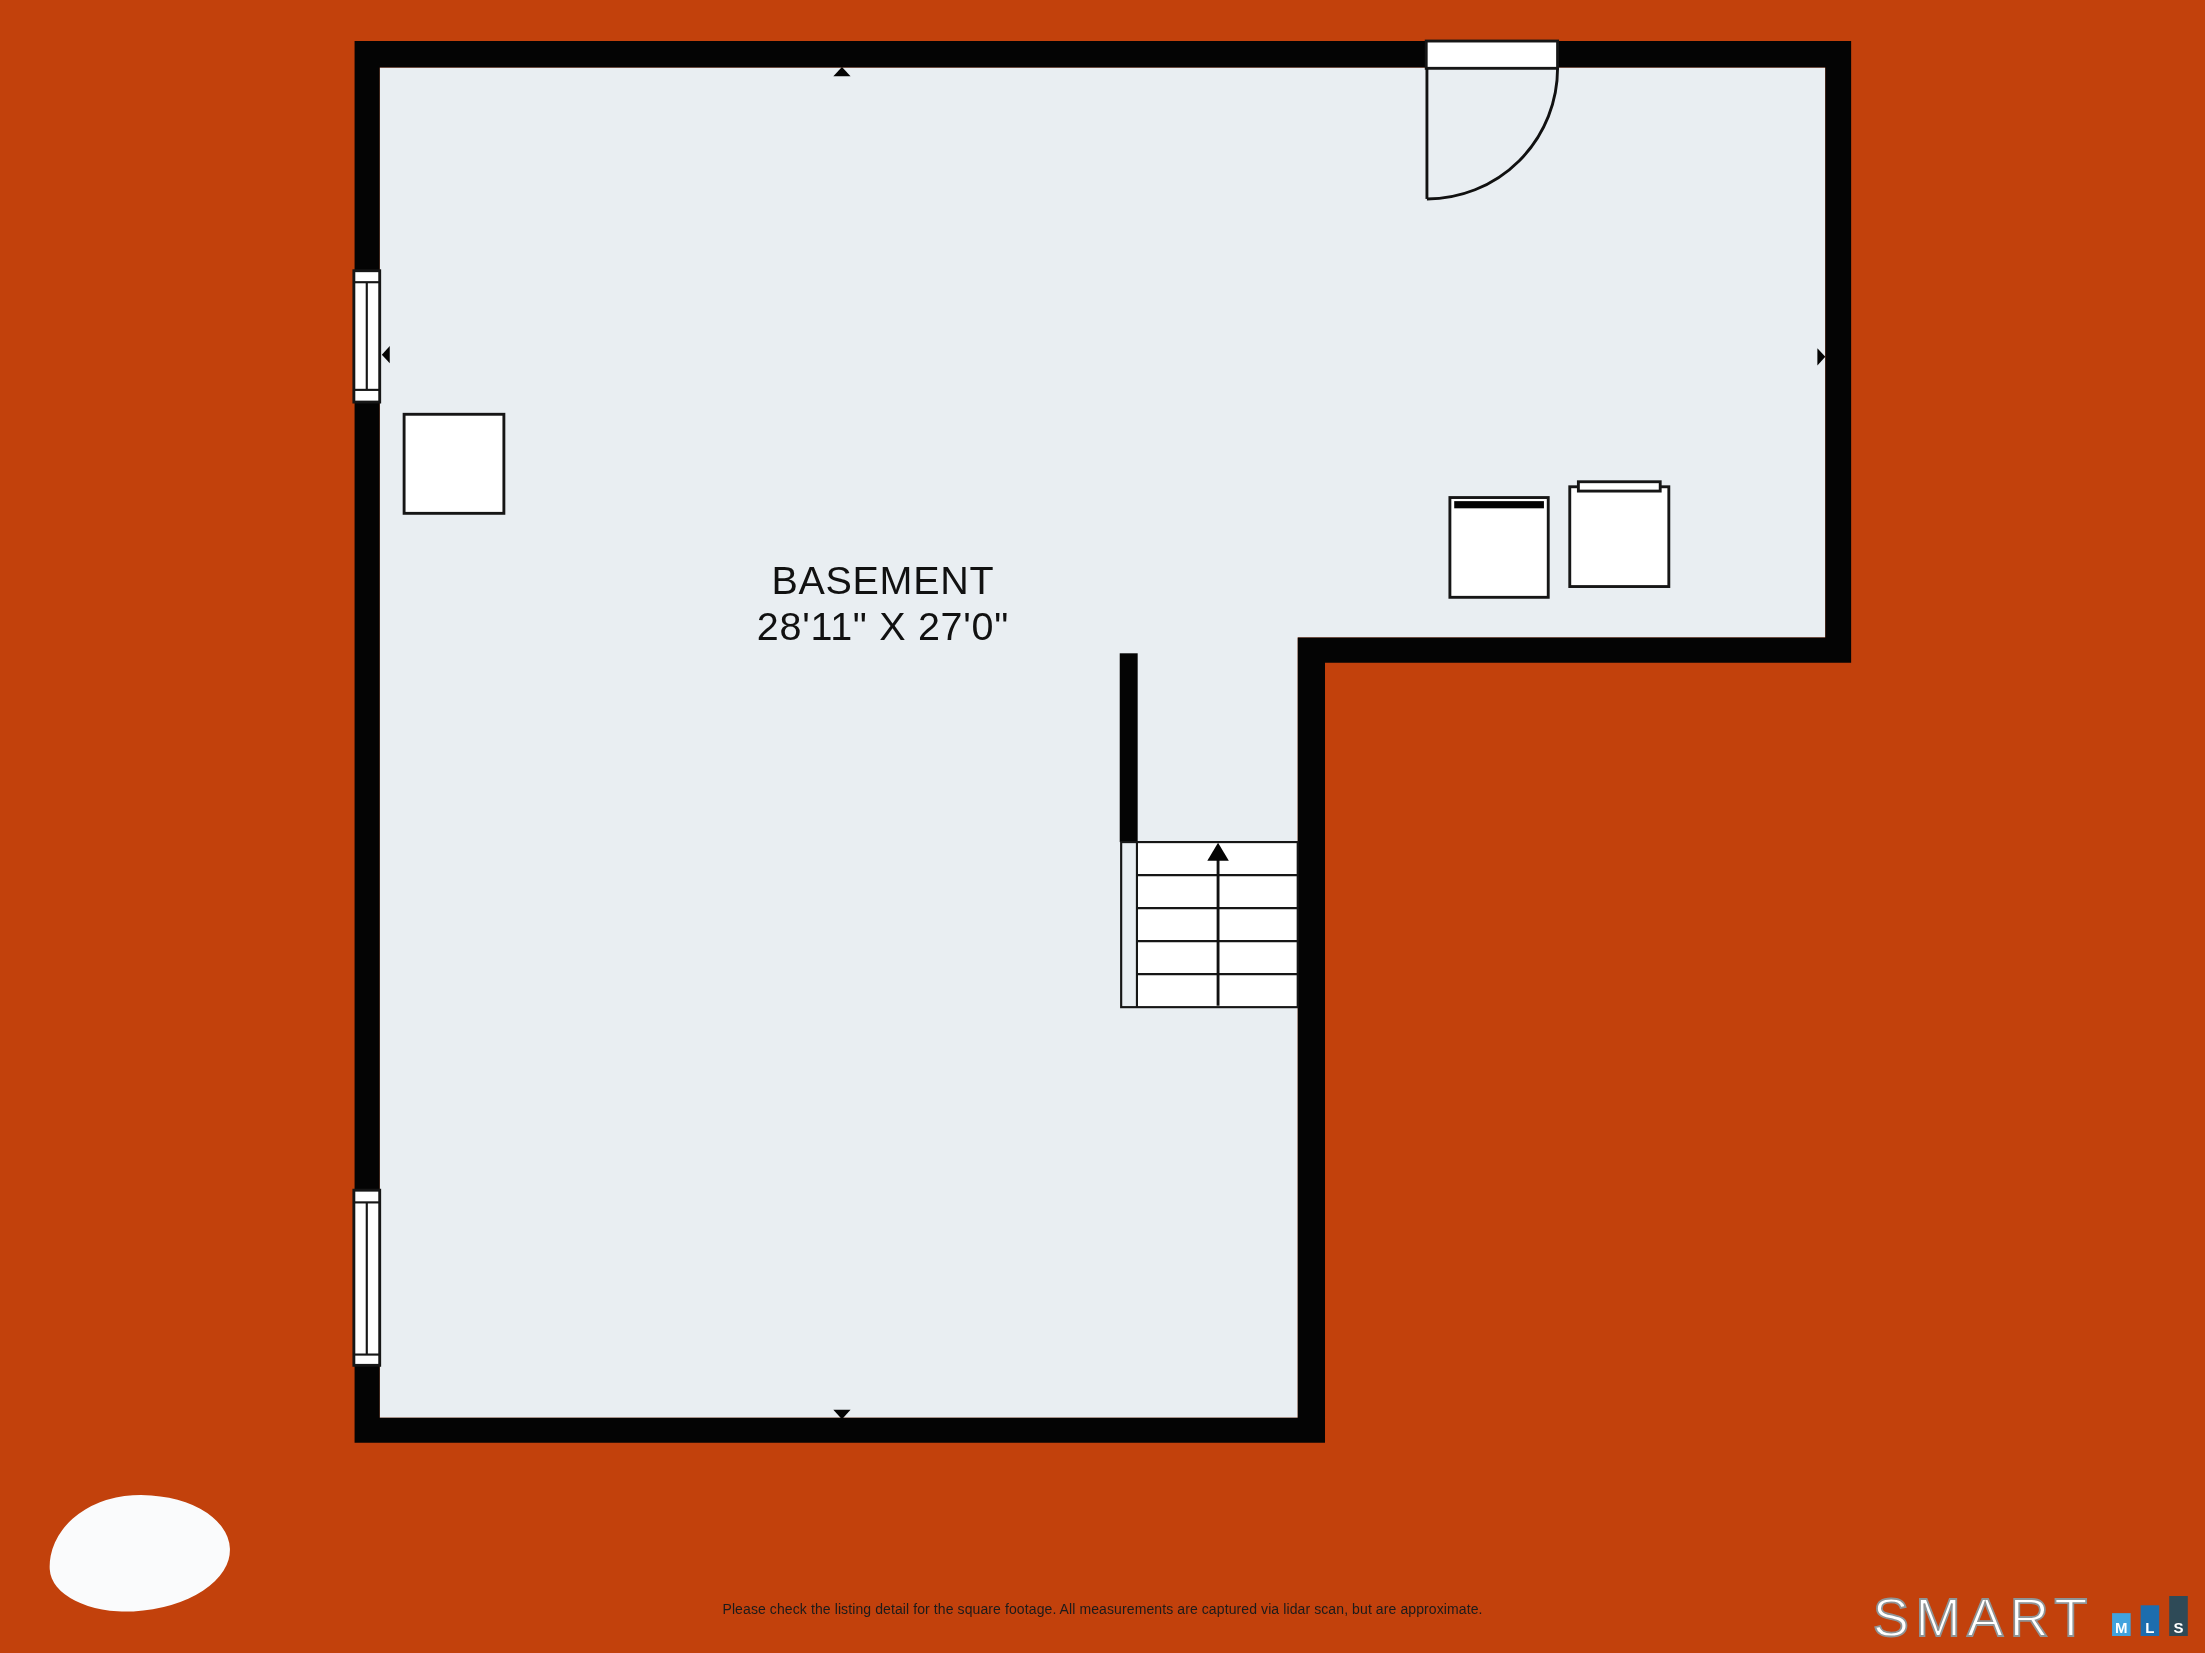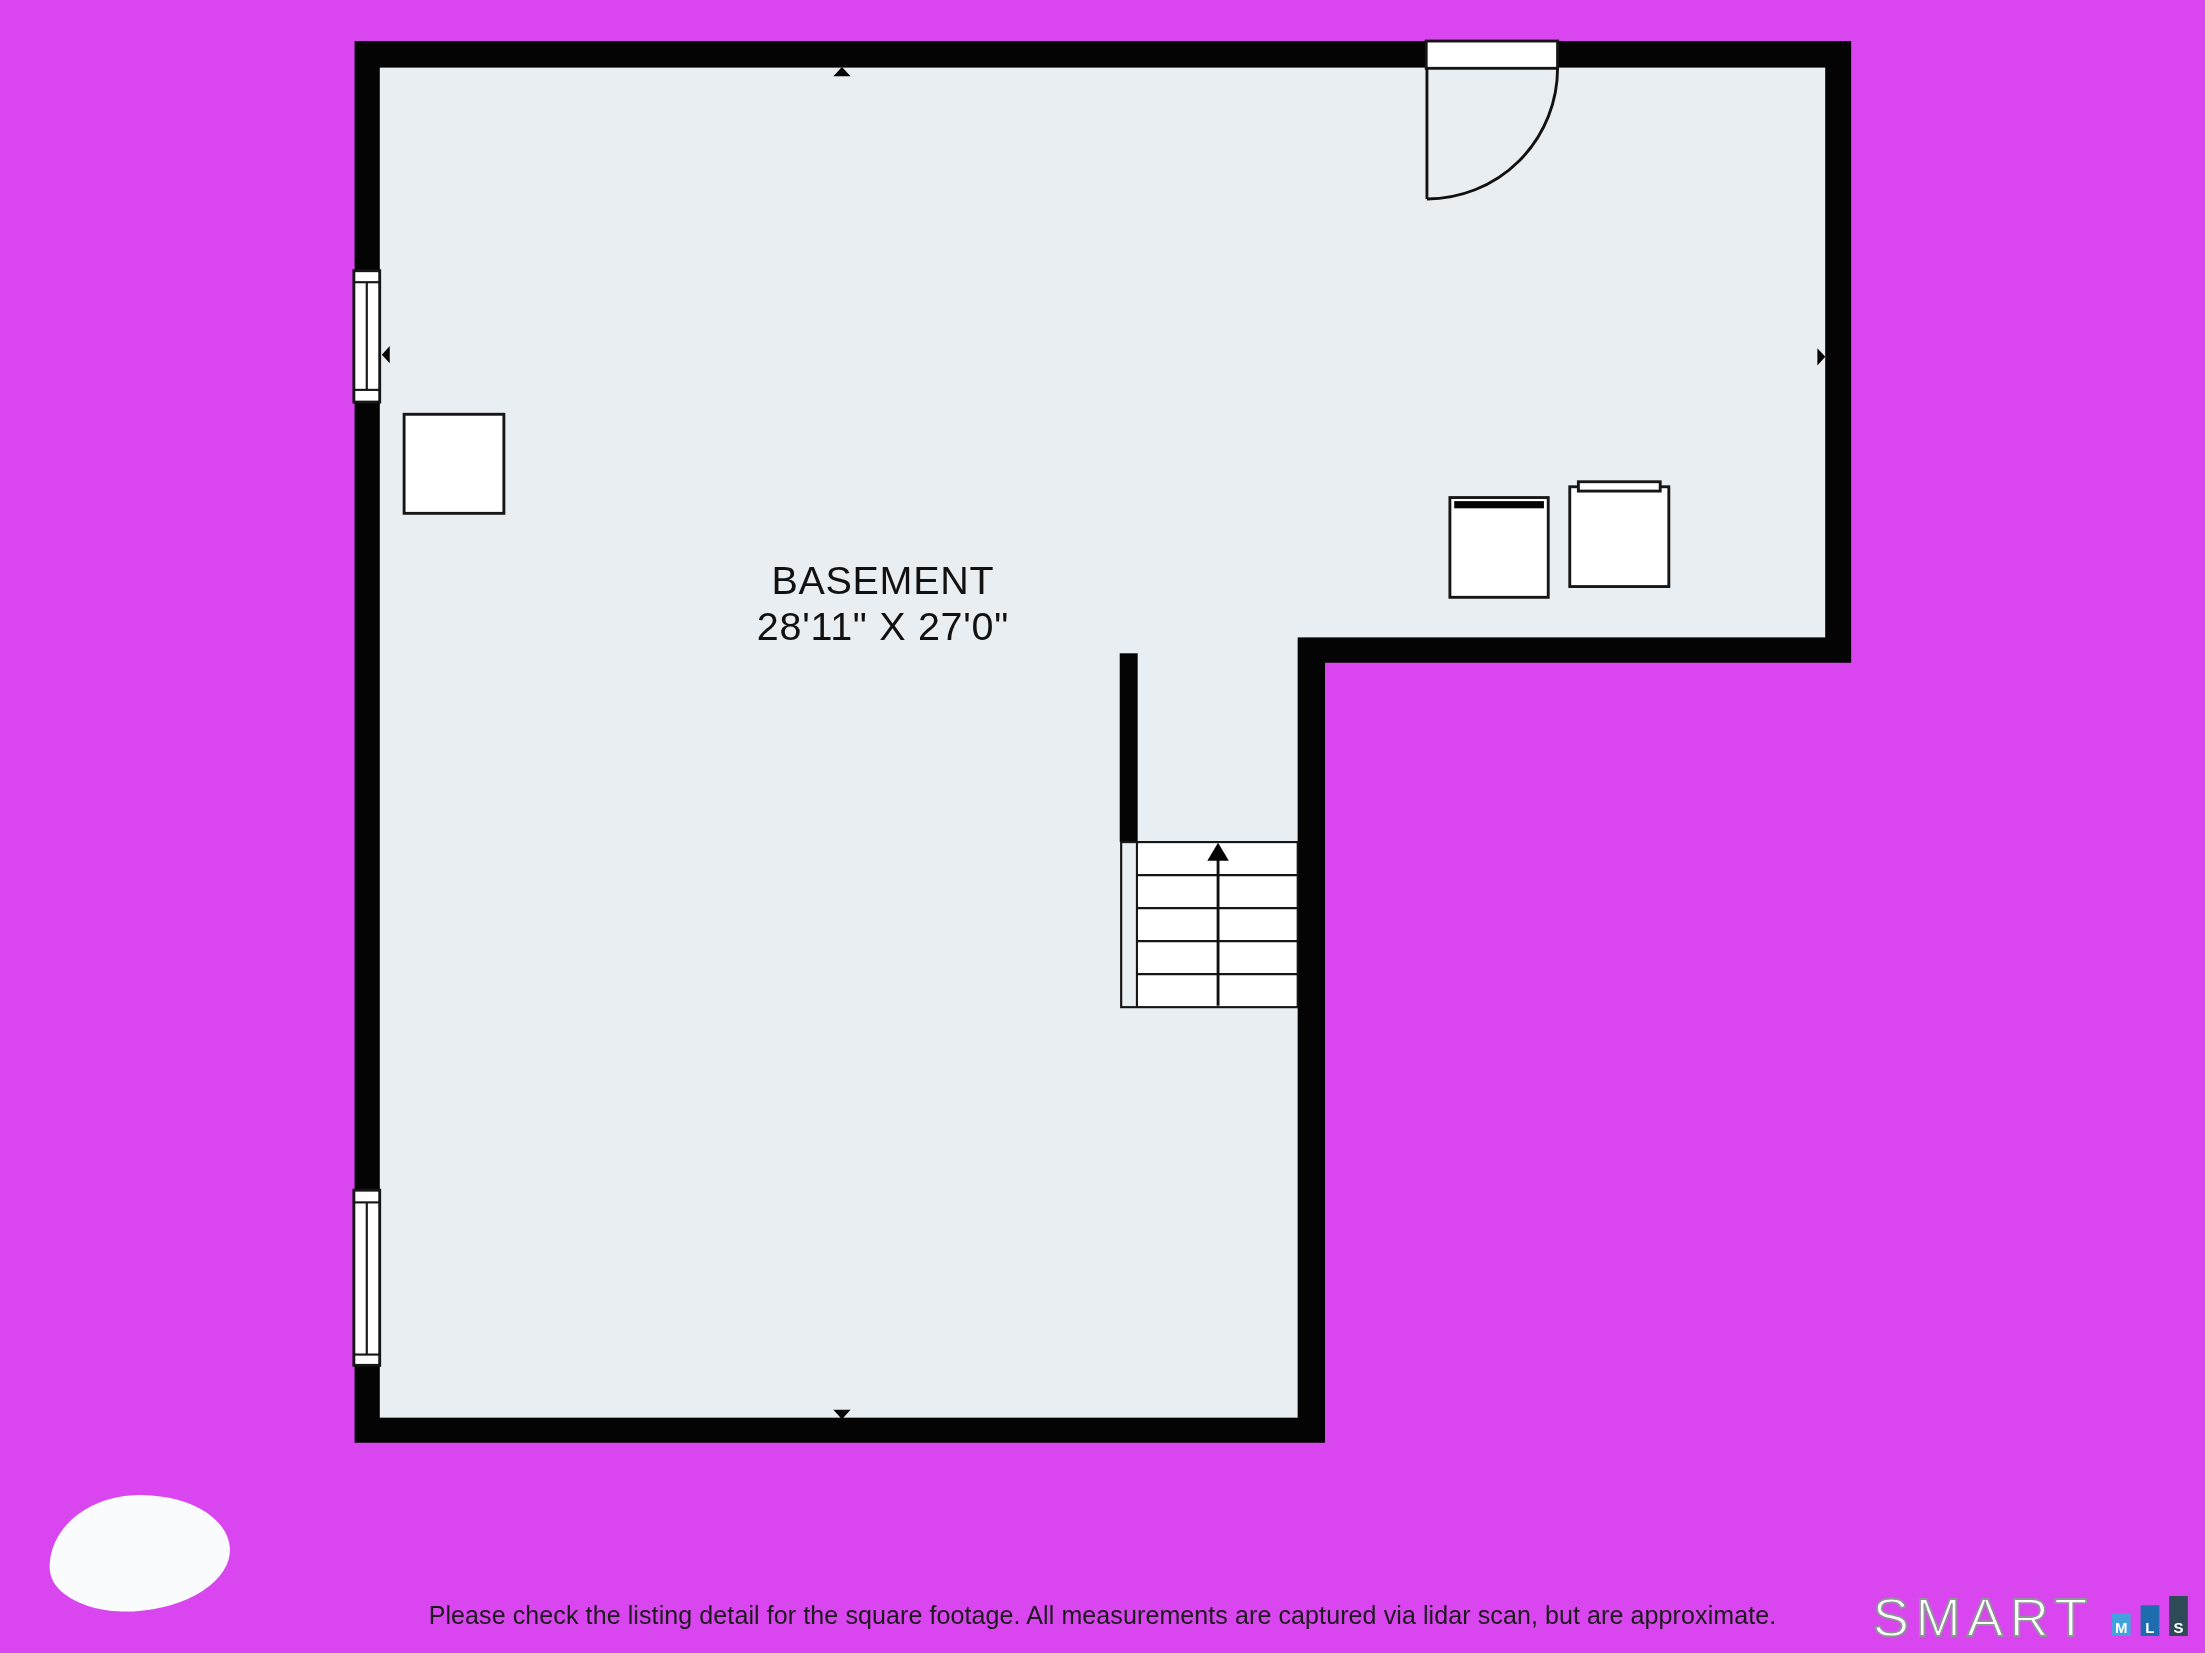--- a/index.html
+++ b/index.html
@@ -1,33 +1,33 @@
 <!DOCTYPE html>
 <html style="font-size:11.5px"><head>
 <meta charset="utf-8">
 <style>
   html,body{margin:0;padding:0;background:#ffffff;}
   #screen{
-    position:relative;width:2205px;height:1654px;background:#d946ef;overflow:hidden;
+    position:relative;width:2205px;height:1654px;background:#c2410c;overflow:hidden;
     font-family:"Liberation Sans","DejaVu Sans",sans-serif;
   }
   #plan-svg{position:absolute;left:0;top:0;}
   .room-label{font-family:"Liberation Sans","DejaVu Sans",sans-serif;font-size:55px;fill:#111111;letter-spacing:1px;}
   .fixture{fill:#ffffff;stroke:#161616;stroke-width:4;}
   .thinline{stroke:#161616;stroke-width:3;fill:none;}
   .doorline{stroke:#111111;stroke-width:4;fill:none;}
   .marker{fill:#040404;stroke:none;}
   #watermark-blob{
     position:absolute;left:49px;top:1495px;width:181px;height:116px;
     background:#fafbfc;border-radius:48% 52% 55% 45% / 60% 50% 50% 40%;
     transform:rotate(-3deg);
   }
   #disclaimer{
     position:absolute;left:0;top:1601px;width:100%;text-align:center;
-    font-size:25px;color:#1b1b1b;letter-spacing:0.1px;
+    font-size:14px;color:#1b1b1b;letter-spacing:0.1px;
   }
   #logo-svg{position:absolute;left:1872px;top:1586px;}
   .logo-wordmark{
     font-family:"Liberation Sans","DejaVu Sans",sans-serif;
     font-size:76px;letter-spacing:9px;fill:#ffffff;stroke-width:2.5px;
   }
   .logo-bar-letter{
     font-family:"Liberation Sans","DejaVu Sans",sans-serif;
     font-size:21px;font-weight:bold;fill:#ffffff;text-anchor:middle;
   }

